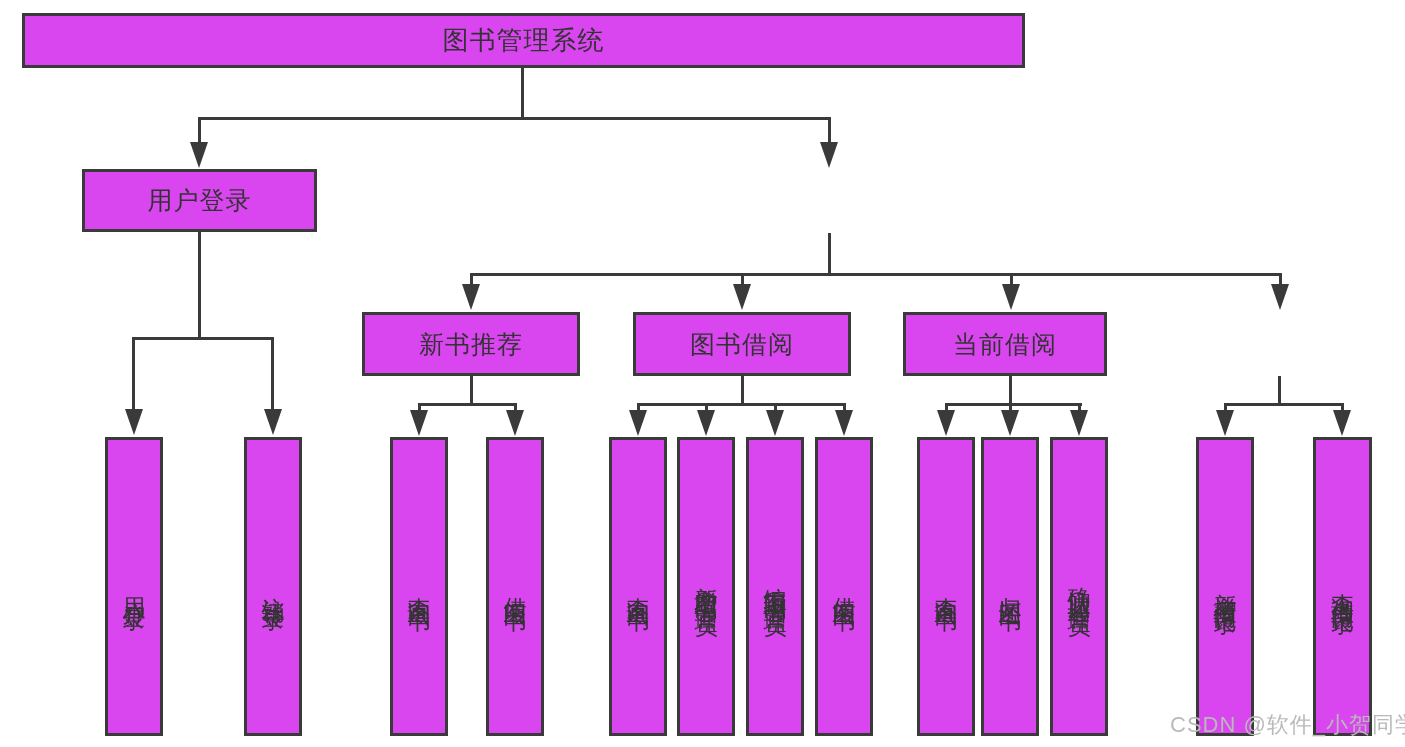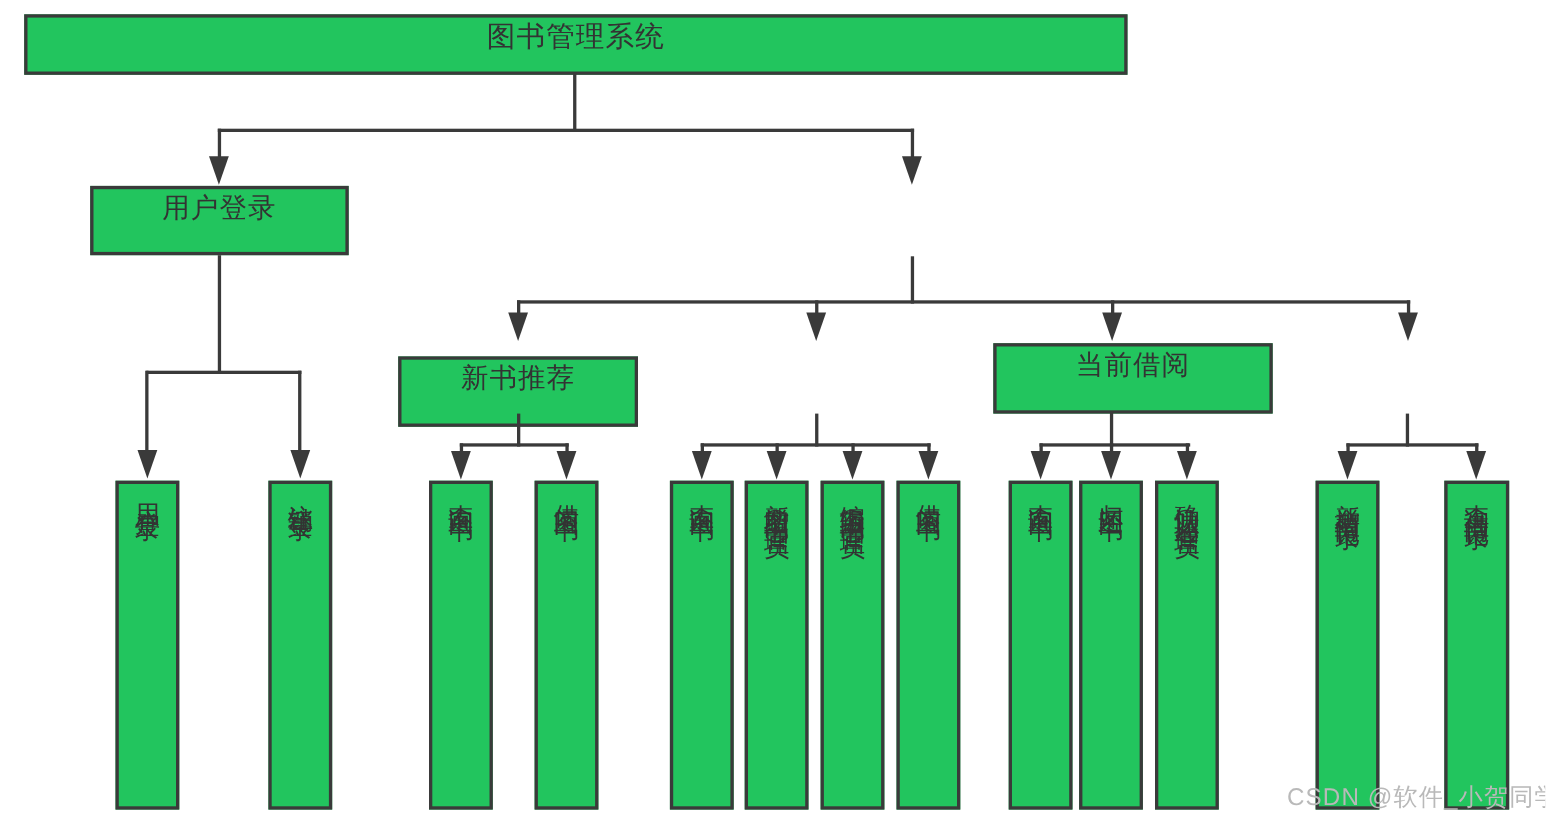--- a/index.html
+++ b/index.html
@@ -1,22 +1,22 @@
 <!DOCTYPE html>
 <html><head>
 <meta charset="utf-8">
 <style>
   html,body{margin:0;padding:0;background:#ffffff;}
   #canvas{
     position:relative;width:1405px;height:747px;background:#ffffff;overflow:hidden;
     font-family:"Liberation Sans","DejaVu Sans",sans-serif;
   }
   .box{
-    position:absolute;box-sizing:border-box;border:3px solid #3a3a3a;background:#22c55e;
-    display:flex;justify-content:center;
+    position:absolute;box-sizing:border-box;border:3px solid #3a3a3a;background:#d946ef;
+    display:flex;align-items:center;justify-content:center;
   }
   .lbl{color:#333333;}
   .hbox .lbl{font-size:25px;letter-spacing:1px;white-space:nowrap;}
   .root .lbl{font-size:26px;}
   .leaf .lbl{
     writing-mode:vertical-rl;letter-spacing:4px;font-size:23px;line-height:1;
   }
   .vline,.hline{position:absolute;background:#3a3a3a;}
   .vline{width:3px;}
   .hline{height:3px;}
@@ -61,24 +61,27 @@
   <div class="hline" style="left:470px;top:273px;width:812px;"></div>
   <div class="vline" style="left:470px;top:273px;height:14px;"></div>
   <div class="arr" style="left:462px;top:284px;"></div>
   <div class="vline" style="left:741px;top:273px;height:14px;"></div>
   <div class="arr" style="left:733px;top:284px;"></div>
   <div class="vline" style="left:1010px;top:273px;height:14px;"></div>
   <div class="arr" style="left:1002px;top:284px;"></div>
   <div class="vline" style="left:1279px;top:273px;height:14px;"></div>
   <div class="arr" style="left:1271px;top:284px;"></div>
 
-  <div class="box hbox" style="left:362px;top:324px;width:218px;height:64px;">
+  <div class="box hbox" style="left:362px;top:312px;width:218px;height:64px;">
     <span class="lbl">新书推荐</span>
   </div>
-  <div class="box hbox" style="left:903px;top:312px;width:254px;height:64px;">
+  <div class="box hbox" style="left:633px;top:312px;width:218px;height:64px;">
+    <span class="lbl">图书借阅</span>
+  </div>
+  <div class="box hbox" style="left:903px;top:312px;width:204px;height:64px;">
     <span class="lbl">当前借阅</span>
   </div>
 
   <div class="vline" style="left:470px;top:376px;height:30px;"></div>
   <div class="hline" style="left:418px;top:403px;width:99px;"></div>
   <div class="vline" style="left:418px;top:403px;height:12px;"></div>
   <div class="arr" style="left:410px;top:410px;"></div>
   <div class="vline" style="left:514px;top:403px;height:12px;"></div>
   <div class="arr" style="left:506px;top:410px;"></div>
 

